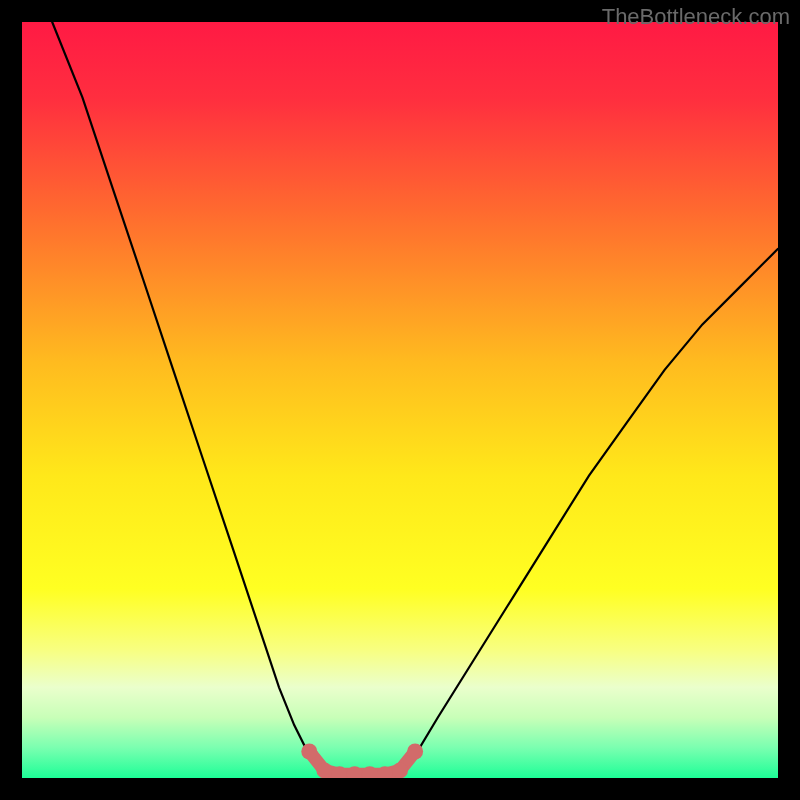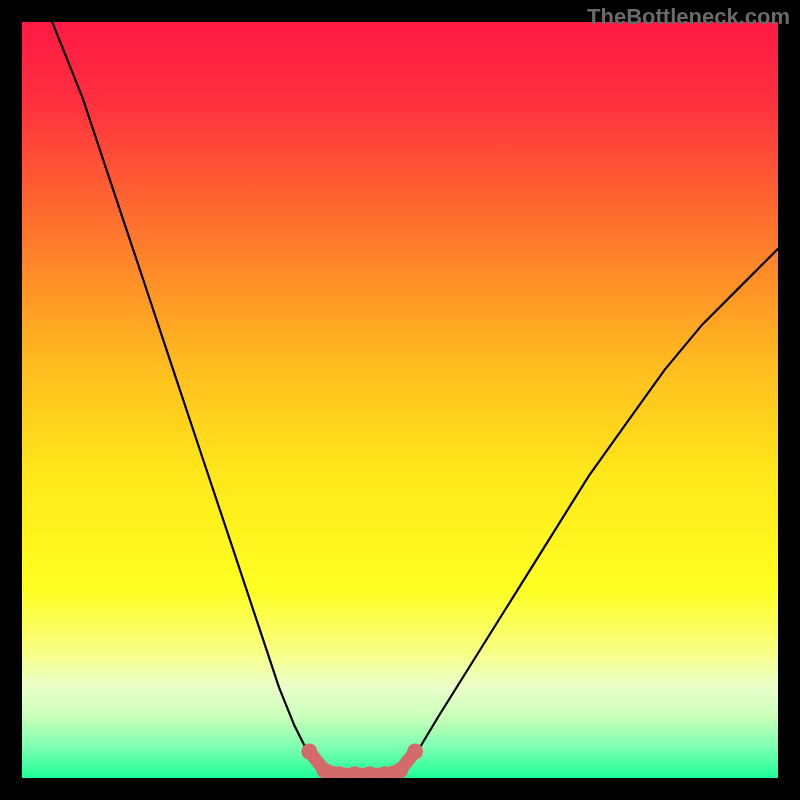--- a/index.html
+++ b/index.html
@@ -30,21 +30,21 @@
     top: 0;
     width: 100%;
     height: 100%;
   }
   .watermark {
     position: absolute;
     top: 4px;
     right: 10px;
     font-family: Arial, Helvetica, sans-serif;
     font-size: 22px;
-    font-weight: 700;
+    font-weight: 400;
     color: #6a6a6a;
     letter-spacing: 0px;
   }
   svg.curves {
     position: absolute;
     left: 0;
     top: 0;
     width: 100%;
     height: 100%;
   }

